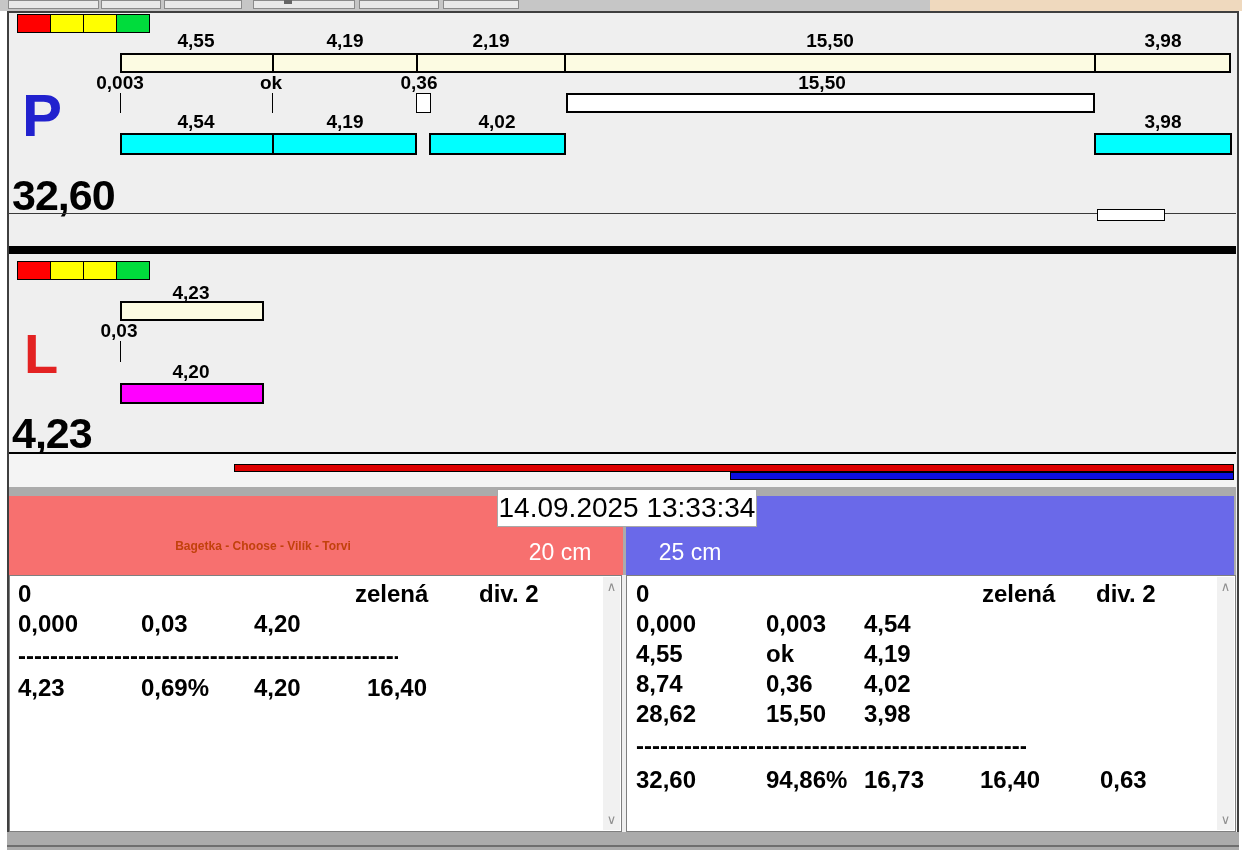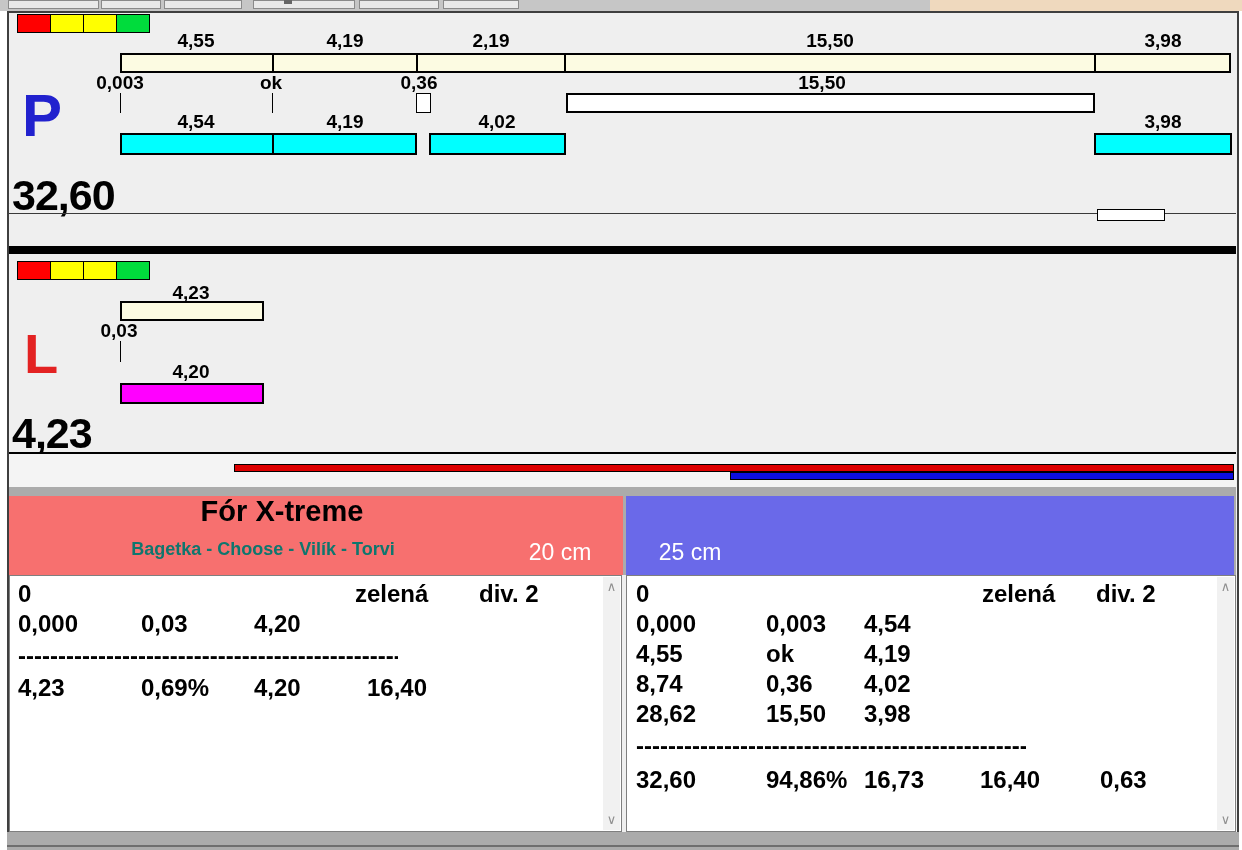--- a/index.html
+++ b/index.html
@@ -21,21 +21,21 @@
   .lights{position:absolute;height:19px;}
   .lights span{display:inline-block;width:34px;height:19px;border:1px solid #000;margin-right:-1px;box-sizing:border-box;vertical-align:top;}
   .lt-red{background:#FF0000}.lt-yellow{background:#FFFF00}.lt-green{background:#00DC3C}
   .panel-letter{position:absolute;font-weight:bold;line-height:1;}
   .big-total{position:absolute;font-weight:bold;font-size:43px;letter-spacing:-1px;line-height:1;}
   
   .hdr-base{left:9px;top:487px;width:1227px;height:88px;background:#ABABAB;}
   .hdr-red{left:9px;top:496px;width:614px;height:79px;background:#F7706F;}
   .hdr-blue{left:626px;top:496px;width:608px;height:79px;background:#6A69E9;}
   .team-name{position:absolute;font-weight:bold;font-size:29px;transform:translateX(-50%);white-space:nowrap;line-height:1;}
-  .team-players{position:absolute;font-weight:bold;font-size:18px;color:#0f766e;transform:translateX(-50%);white-space:nowrap;line-height:1;text-align:center;}
+  .team-players{position:absolute;font-weight:bold;font-size:12px;color:#c2410c;transform:translateX(-50%);white-space:nowrap;line-height:1;text-align:center;}
   .team-dist{position:absolute;font-weight:normal;font-size:23px;color:#fff;transform:translateX(-50%);white-space:nowrap;line-height:1;}
   .clock{left:497px;top:489px;width:260px;height:38px;background:#fff;border:1px solid #A8A8A8;box-sizing:border-box;
          font-size:28px;text-align:center;line-height:36px;white-space:nowrap;}
   .txtpanel{position:absolute;top:575px;height:257px;background:#fff;border:1px solid #7F7F7F;box-sizing:border-box;}
   .tbl-cell{position:absolute;font-weight:bold;font-size:24px;white-space:nowrap;line-height:1;}
   .sbar{position:absolute;top:577px;width:17px;height:253px;background:#F1F1F1;}
   .sbar .up,.sbar .dn{position:absolute;left:0;width:17px;height:16px;color:#8F8F8F;font-size:13px;text-align:center;line-height:16px;}
   .sbar .up{top:2px}.sbar .dn{bottom:2px}
   .footer{left:7px;top:832px;width:1232px;height:18px;background:#ABABAB;}
   .footer-line{left:7px;top:845px;width:1232px;height:2px;background:#6E6E6E;}
@@ -116,26 +116,26 @@
   <div class="abs" style="left:9px;top:452px;width:1227px;height:2px;background:#000"></div>
 
   <div class="abs" style="left:9px;top:454px;width:1227px;height:33px;background:#F4F4F4"></div>
   <div class="abs" style="left:234px;top:464px;width:1000px;height:8px;background:#DE0000;border:1px solid #000;box-sizing:border-box"></div>
   <div class="abs" style="left:730px;top:472px;width:504px;height:8px;background:#0E0EDE;border:1px solid #000;box-sizing:border-box"></div>
 
   <div class="abs hdr-base"></div>
   <div class="abs hdr-red"></div>
   <div class="abs hdr-blue"></div>
 
-  <div class="team-name" style="left:282px;top:497px">Fór X-treme</div>
   <div class="team-players" style="left:263px;top:540px">Bagetka - Choose - Vilík - Torvi</div>
   <div class="team-dist" style="left:560px;top:541px">20 cm</div>
 
   <div class="team-dist" style="left:690px;top:541px">25 cm</div>
 
+  <div class="abs clock">14.09.2025 13:33:34</div>
 
   <div class="txtpanel" style="left:9px;width:613px"></div>
   <div class="txtpanel" style="left:626px;width:610px"></div>
 
   <div class="tbl-cell" style="left:18px;top:582px">0</div>
   <div class="tbl-cell" style="left:355px;top:582px">zelená</div>
   <div class="tbl-cell" style="left:479px;top:582px">div. 2</div>
   <div class="tbl-cell" style="left:18px;top:612px">0,000</div>
   <div class="tbl-cell" style="left:141px;top:612px">0,03</div>
   <div class="tbl-cell" style="left:254px;top:612px">4,20</div>

